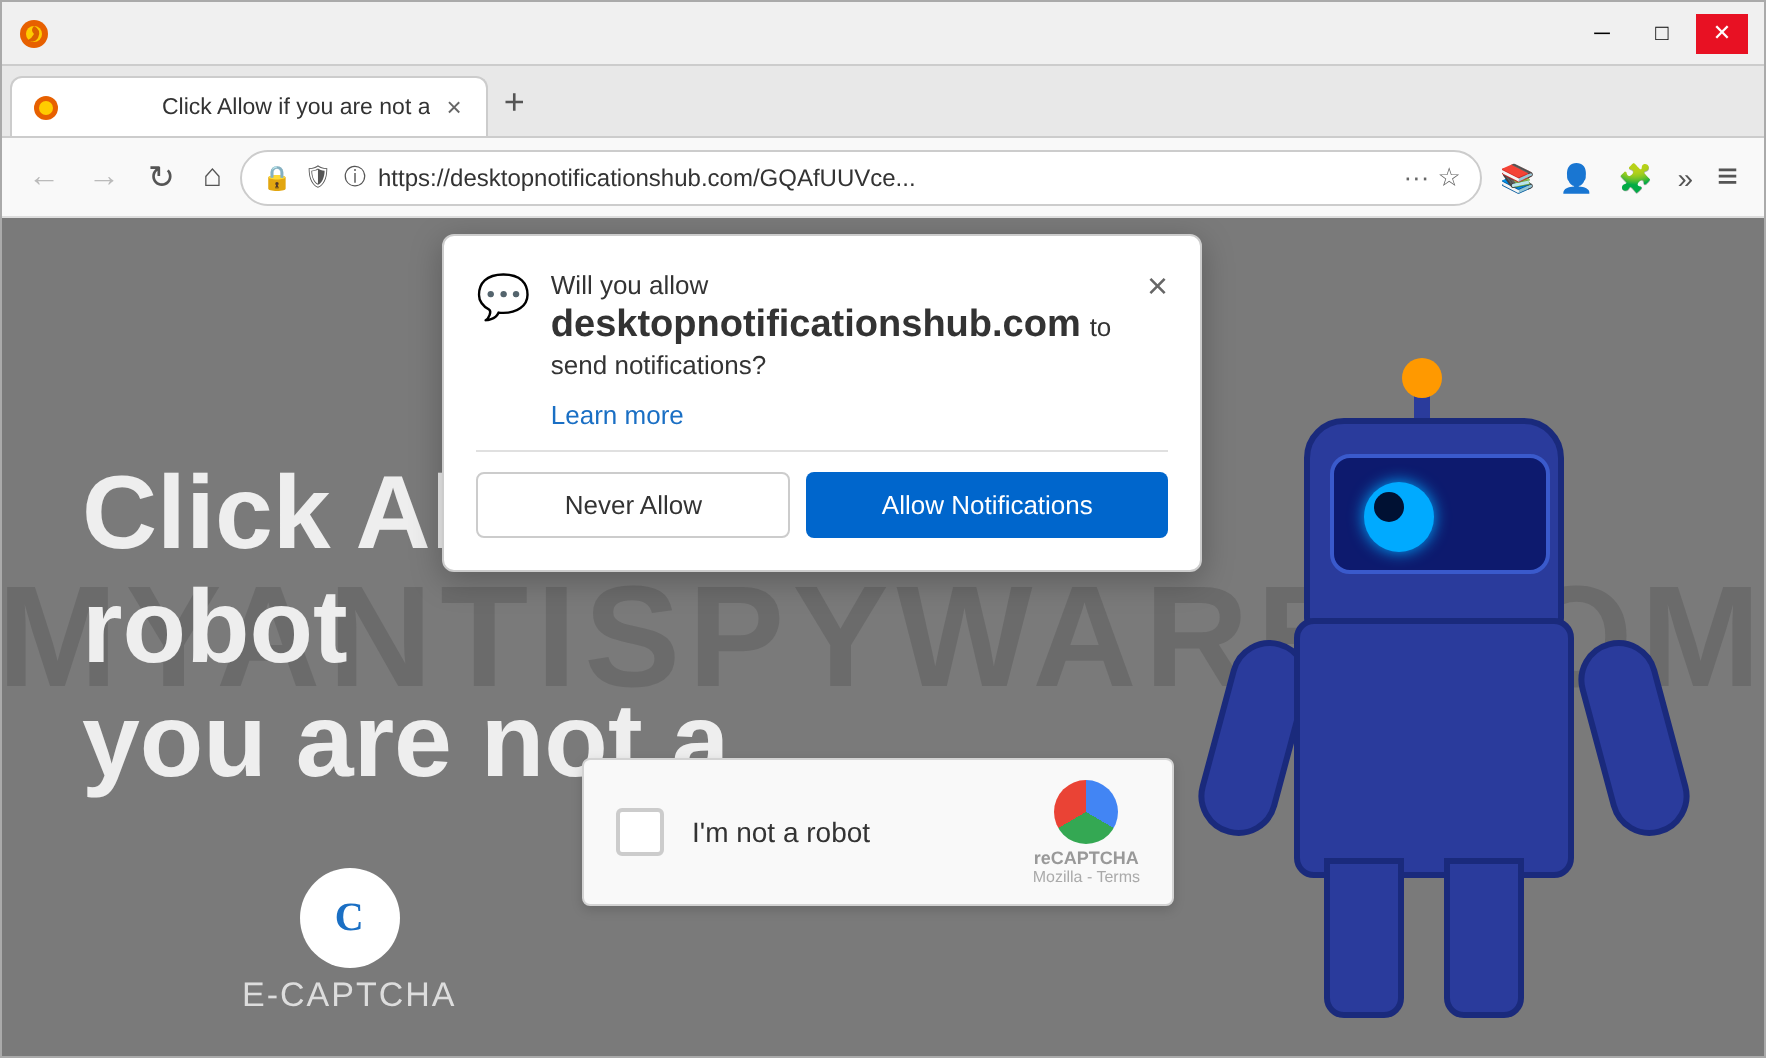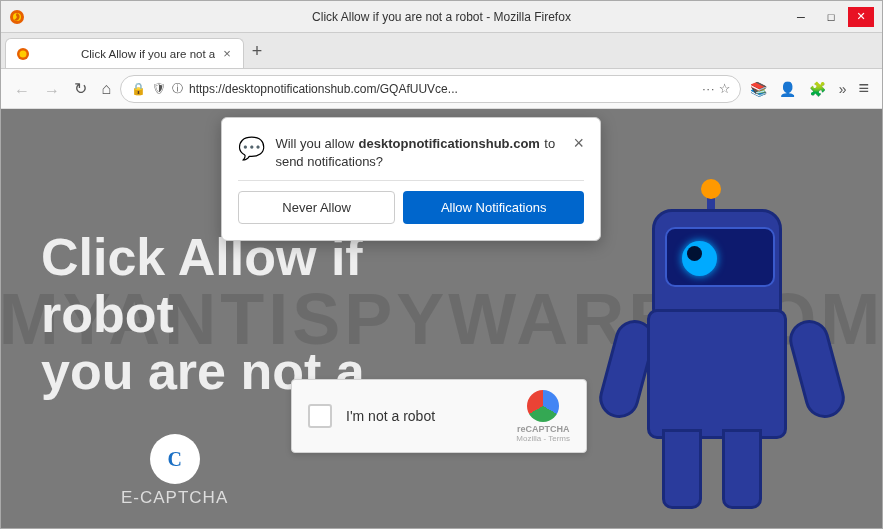--- a/index.html
+++ b/index.html
@@ -283,21 +283,21 @@
       margin-bottom: 10px;
     }
     .notif-icon {
       font-size: 22px;
       color: #4a90d9;
       margin-right: 10px;
       margin-top: 2px;
     }
     .notif-text-block { flex: 1; }
     .notif-title { font-size: 13px; color: #333; }
-    .notif-domain { font-size: 13px; font-weight: bold; color: #333; }
+    .notif-domain { font-size: 19px; font-weight: bold; color: #333; }
     .notif-question { font-size: 13px; color: #333; }
     .notif-close-btn { background: none; border: none; font-size: 18px; color: #666; cursor: pointer; padding: 0; line-height: 1; }
     .notif-learn-more { display: block; margin-top: 8px; font-size: 13px; color: #1a6fc4; text-decoration: none; cursor: pointer; }
     .notif-divider { height: 1px; background: #e0e0e0; margin: 10px 0; }
     .notif-buttons { display: flex; gap: 8px; justify-content: flex-start; }
     .notif-never-btn {
       background: white;
       border: 1px solid #ccc;
       border-radius: 4px;
       padding: 8px 16px;
@@ -359,21 +359,20 @@
 
   <div class="title-bar">
 
     <div class="title-bar-icon">
       <svg viewBox="0 0 16 16" width="16" height="16">
         <circle cx="8" cy="8" r="7" fill="#e76000"></circle>
         <circle cx="8" cy="8" r="4" fill="#ffcc00"></circle>
         <path d="M8 4 Q12 6 10 10 Q8 13 5 11 Q7 10 8 8 Q6 6 8 4Z" fill="#cc3300" opacity="0.7"></path>
       </svg>
     </div>
-    <span class="title-text">Click Allow if you are not a robot - Mozilla Firefox</span>
     <div class="window-controls">
       <button class="win-btn minimize">─</button>
       <button class="win-btn maximize">□</button>
       <button class="win-btn close">✕</button>
     </div>
   </div>
 
   <div class="tab-bar">
     <div class="tab">
       <div class="tab-favicon">
@@ -448,20 +447,21 @@
     </div>
 
     <div class="notification-popup">
       <div class="notif-header">
         <span class="notif-icon">💬</span>
         <div class="notif-text-block">
           <span class="notif-title">Will you allow</span>
           <span class="notif-domain">desktopnotificationshub.com</span>
           <span class="notif-title"> </span>
           <span class="notif-question">to send notifications?</span>
+          <a class="notif-learn-more">Learn more</a>
         </div>
         <button class="notif-close-btn">×</button>
       </div>
       <div class="notif-divider"></div>
       <div class="notif-buttons">
         <button class="notif-never-btn">Never Allow</button>
         <button class="notif-allow-btn">Allow Notifications</button>
       </div>
     </div>
 

